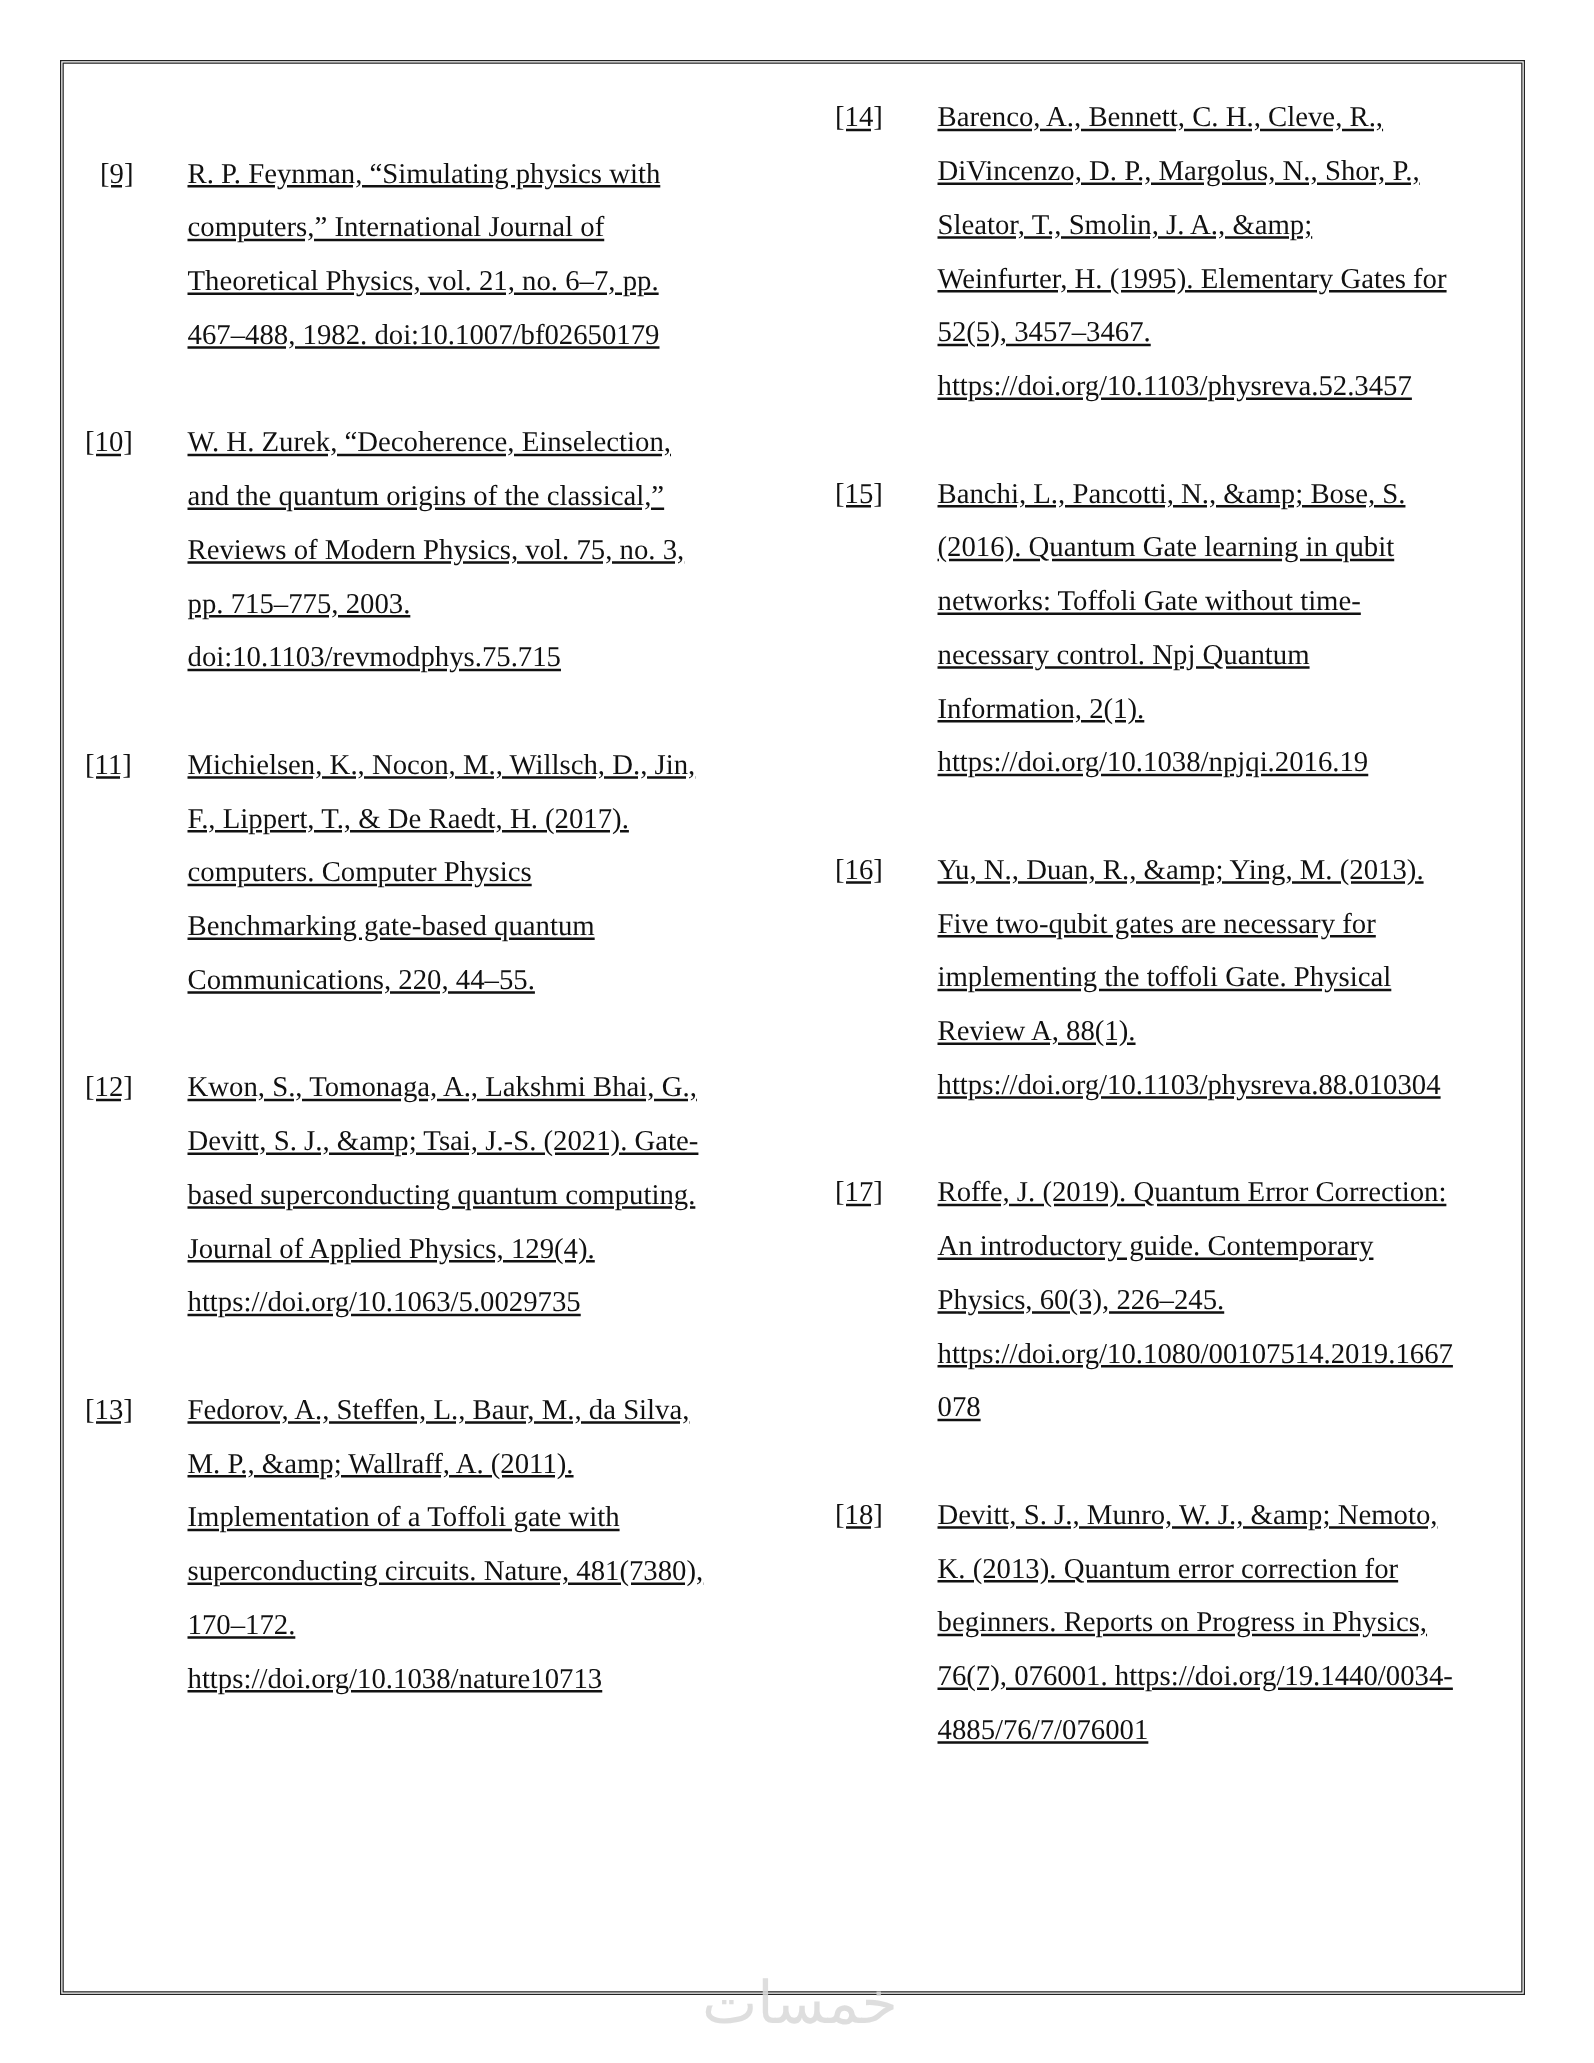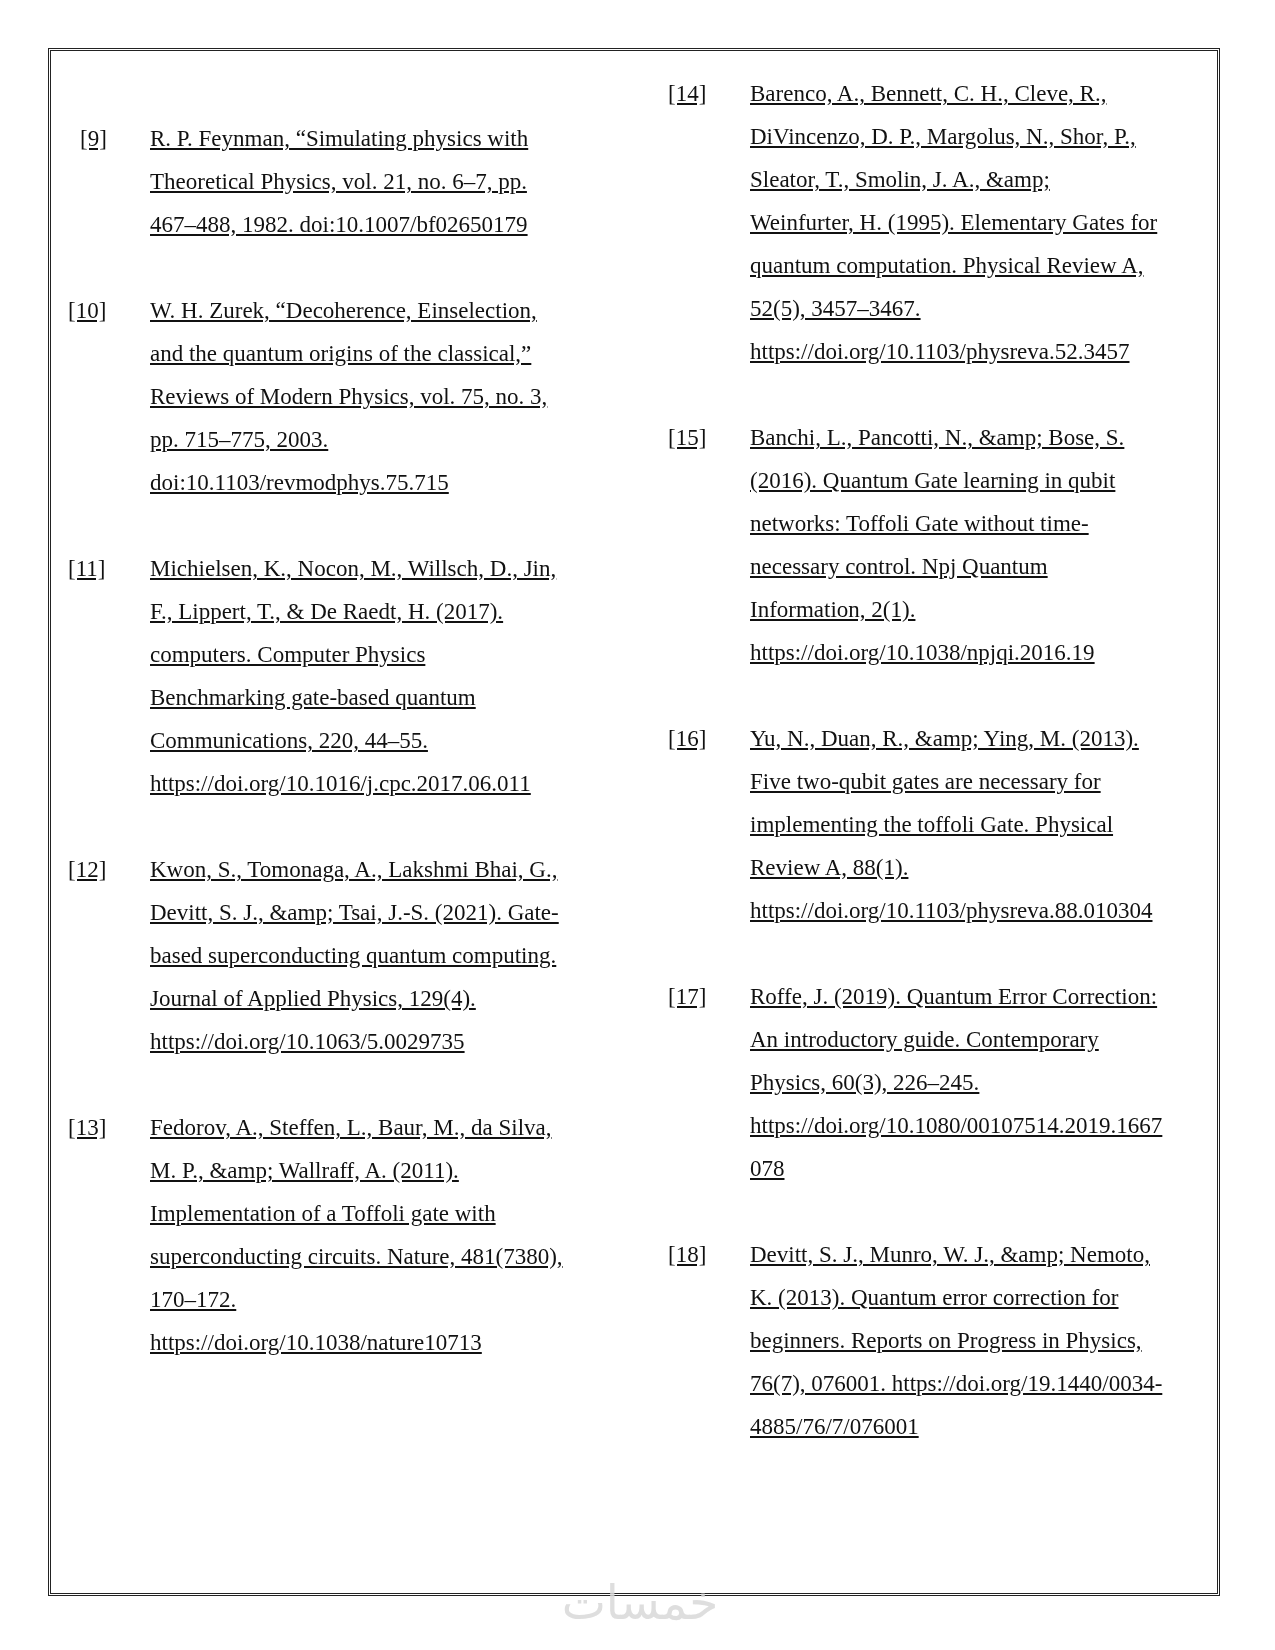--- a/index.html
+++ b/index.html
@@ -82,20 +82,21 @@
 </head>
 <body>
 
 <div class="page-frame"></div>
 
 <div class="column col-left" id="col-left">
     <div class="ref">
       <div class="ref-num single">[9]</div>
       <div class="ref-lines">
         <span class="ref-line">R. P. Feynman, “Simulating physics with</span>
+        <span class="ref-line">computers,” International Journal of</span>
         <span class="ref-line">Theoretical Physics, vol. 21, no. 6–7, pp.</span>
         <span class="ref-line">467–488, 1982. doi:10.1007/bf02650179</span>
       </div>
     </div>
     <div class="ref">
       <div class="ref-num">[10]</div>
       <div class="ref-lines">
         <span class="ref-line">W. H. Zurek, “Decoherence, Einselection,</span>
         <span class="ref-line">and the quantum origins of the classical,”</span>
         <span class="ref-line">Reviews of Modern Physics, vol. 75, no. 3,</span>
@@ -104,21 +105,20 @@
       </div>
     </div>
     <div class="ref">
       <div class="ref-num">[11]</div>
       <div class="ref-lines">
         <span class="ref-line">Michielsen, K., Nocon, M., Willsch, D., Jin,</span>
         <span class="ref-line">F., Lippert, T., &amp; De Raedt, H. (2017).</span>
         <span class="ref-line">computers. Computer Physics</span>
         <span class="ref-line">Benchmarking gate-based quantum</span>
         <span class="ref-line">Communications, 220, 44–55.</span>
-        <span class="ref-line">https://doi.org/10.1016/j.cpc.2017.06.011</span>
       </div>
     </div>
     <div class="ref">
       <div class="ref-num">[12]</div>
       <div class="ref-lines">
         <span class="ref-line">Kwon, S., Tomonaga, A., Lakshmi Bhai, G.,</span>
         <span class="ref-line">Devitt, S. J., &amp;amp; Tsai, J.-S. (2021). Gate-</span>
         <span class="ref-line">based superconducting quantum computing.</span>
         <span class="ref-line">Journal of Applied Physics, 129(4).</span>
         <span class="ref-line">https://doi.org/10.1063/5.0029735</span>
@@ -137,21 +137,20 @@
     </div>
   </div>
 <div class="column col-right" id="col-right">
     <div class="ref">
       <div class="ref-num">[14]</div>
       <div class="ref-lines">
         <span class="ref-line">Barenco, A., Bennett, C. H., Cleve, R.,</span>
         <span class="ref-line">DiVincenzo, D. P., Margolus, N., Shor, P.,</span>
         <span class="ref-line">Sleator, T., Smolin, J. A., &amp;amp;</span>
         <span class="ref-line">Weinfurter, H. (1995). Elementary Gates for</span>
-        <span class="ref-line">quantum computation. Physical Review A,</span>
         <span class="ref-line">52(5), 3457–3467.</span>
         <span class="ref-line">https://doi.org/10.1103/physreva.52.3457</span>
       </div>
     </div>
     <div class="ref">
       <div class="ref-num">[15]</div>
       <div class="ref-lines">
         <span class="ref-line">Banchi, L., Pancotti, N., &amp;amp; Bose, S.</span>
         <span class="ref-line">(2016). Quantum Gate learning in qubit</span>
         <span class="ref-line">networks: Toffoli Gate without time-</span>

